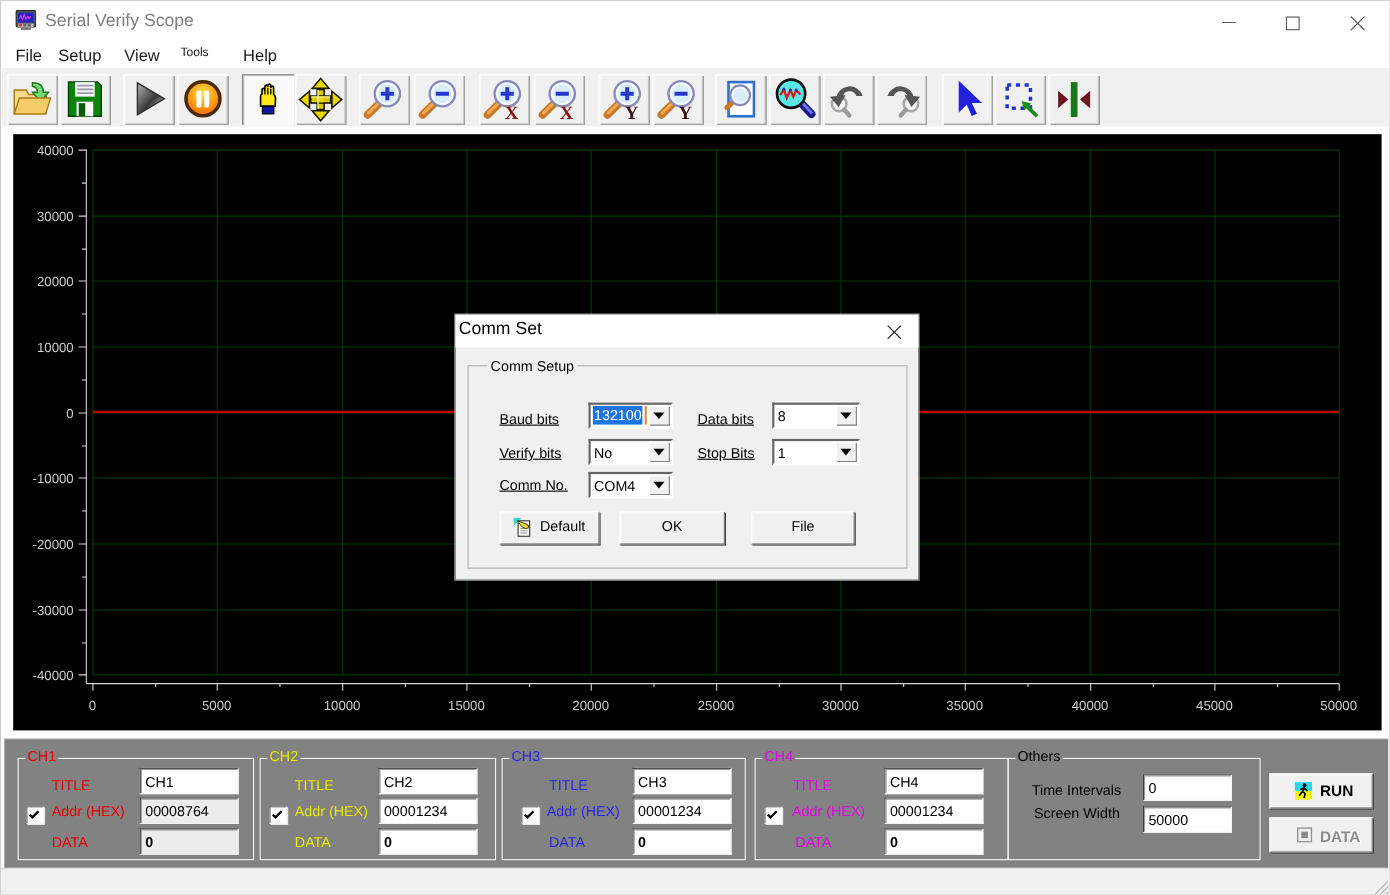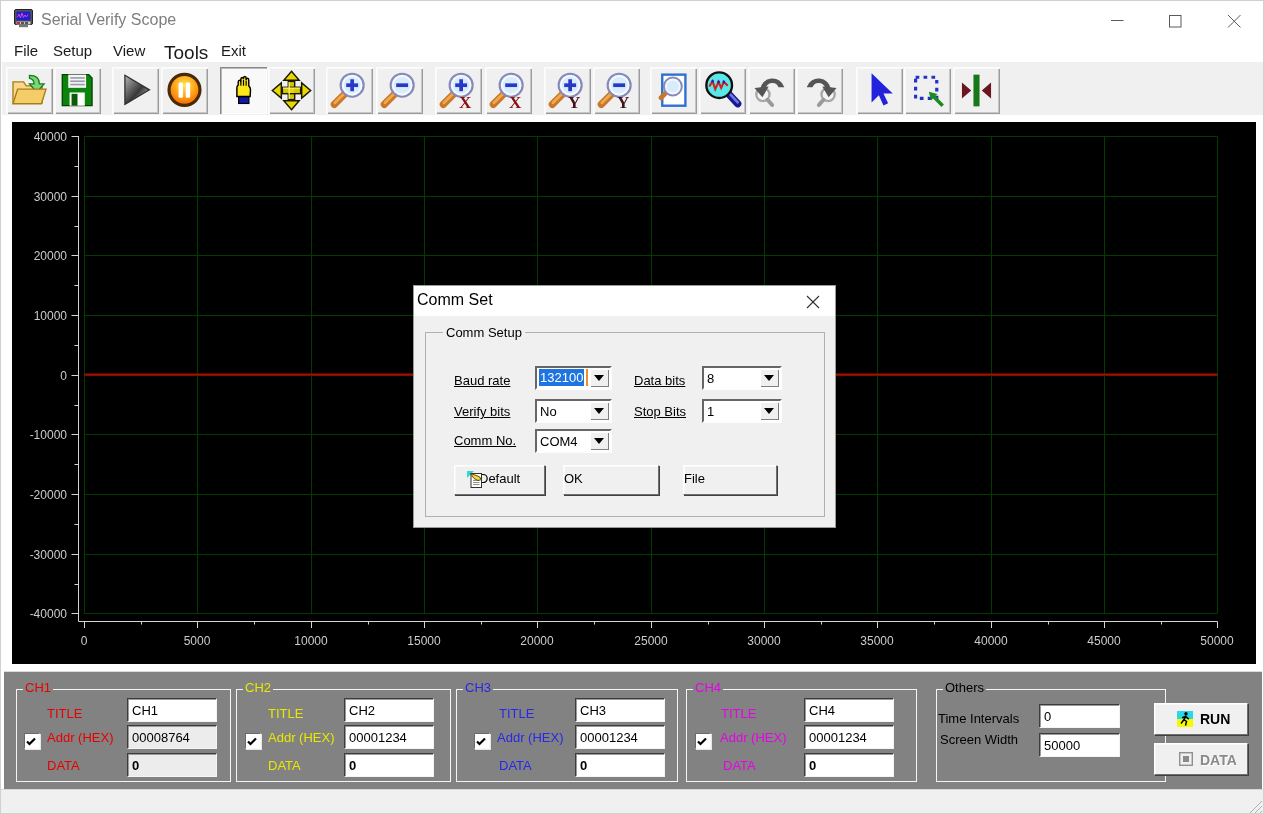--- a/index.html
+++ b/index.html
@@ -24,21 +24,21 @@
   #dlgtitle span{position:absolute;left:3px;top:5px;font-size:16px;color:#000000}
   .gbox{position:absolute;border:1px solid #b0b0b0}
   .gbox > .glab{position:absolute;top:-8px;font-size:13px;color:#000000;padding:0 3px}
   .dlab{position:absolute;font-size:13px;color:#000000;text-decoration:underline}
   .combo{position:absolute;height:20px;background:#ffffff;
          border:2px solid;border-color:#666666 #fdfdfd #fdfdfd #666666}
   .combo .ctext{position:absolute;left:3px;top:3px;font-size:13px;color:#000000}
   .cbtn{position:absolute;right:1px;top:1px;width:19px;height:18px;background:#f0f0f0;
         box-shadow:inset 1px 1px 0 #ffffff, inset -1px -1px 0 #808080}
   .cbtn:after{content:"";position:absolute;left:4px;top:6px;border:5px solid transparent;border-top:6px solid #000}
-  .btn{position:absolute;background:#f0f0f0;font-size:13px;color:#000;
+  .btn{position:absolute;background:#f0f0f0;font-size:13px;color:#000;text-align:center;
        border:1px solid;border-color:#ffffff #707070 #707070 #ffffff;
        box-shadow:1px 1px 0 #404040, inset 1px 1px 0 #f8f8f8}
   
   #panel{position:absolute;left:3px;top:670px;width:1258px;height:117px;background:#828282;
          border-top:1px solid #dcdcdc}
   .pgroup{position:absolute;border:1px solid #f4f4f4}
   .pgroup > .plab{position:absolute;top:-10px;left:6px;font-size:13px;background:#828282;padding:0 2px}
   .pinput{position:absolute;width:90px;height:24px;background:#ffffff;box-sizing:border-box;
           border:1px solid;border-color:#3c3c3c #f4f4f4 #f4f4f4 #3c3c3c;
           box-shadow:inset 1px 1px 0 #9a9a9a}
@@ -71,22 +71,22 @@
   <line x1="10" y1="11.5" x2="22.5" y2="11.5" stroke="#5a5a5a" stroke-width="1"></line>
   <rect x="68.5" y="6.5" width="11.5" height="11.5" fill="none" stroke="#5a5a5a" stroke-width="1"></rect>
   <line x1="127" y1="6" x2="139.5" y2="18.5" stroke="#5a5a5a" stroke-width="1"></line>
   <line x1="139.5" y1="6" x2="127" y2="18.5" stroke="#5a5a5a" stroke-width="1"></line>
 </svg>
 
 <div class="abs" style="left:0;top:37px;width:1264px;height:24px;background:#ffffff"></div>
 <div class="abs" style="left:13px;top:41px;font-size:15px;color:#1a1a1a">File</div>
 <div class="abs" style="left:52px;top:41px;font-size:15px;color:#1a1a1a">Setup</div>
 <div class="abs" style="left:112px;top:41px;font-size:15px;color:#1a1a1a">View</div>
-<div class="abs" style="left:163px;top:41px;font-size:19px;color:#1a1a1a">Tools</div>
-<div class="abs" style="left:220px;top:41px;font-size:15px;color:#1a1a1a">Exit</div>
+<div class="abs" style="left:163px;top:41px;font-size:11px;color:#1a1a1a">Tools</div>
+<div class="abs" style="left:220px;top:41px;font-size:15px;color:#1a1a1a">Help</div>
 
 <div id="toolbar">
 <svg width="0" height="0">
       <defs>
   <linearGradient id="playg" x1="0" y1="0" x2="1" y2="1">
     <stop offset="0" stop-color="#b8b8b8"></stop>
           <stop offset="0.55" stop-color="#383838"></stop>
           <stop offset="1" stop-color="#e8e8e8"></stop>
   </linearGradient>
   <radialGradient id="pauseg" cx="0.5" cy="0.35" r="0.8">
@@ -370,21 +370,21 @@
   <div id="dlgtitle">
       <span>Comm Set</span>
     </div>
   <svg class="abs" style="left:392px;top:9px" width="14" height="14" viewBox="0 0 14 14">
     <line x1="1" y1="1" x2="13" y2="13" stroke="#303030" stroke-width="1.1"></line>
     <line x1="13" y1="1" x2="1" y2="13" stroke="#303030" stroke-width="1.1"></line>
   </svg>
   <div class="gbox" style="left:11px;top:46px;width:398px;height:183px">
     <div class="glab" style="left:17px;background:#f0f0f0">Comm Setup</div>
   </div>
-  <div class="dlab" style="left:40px;top:87px">Baud rate</div>
+  <div class="dlab" style="left:40px;top:87px">Baud bits</div>
   <div class="combo" style="left:121px;top:80px;width:73px">
     <span class="ctext" style="background:#1e74e0;color:#fff;left:2px;top:1px;padding:0 1px;height:17px;line-height:17px">132100</span>
       <span style="position:absolute;left:49px;top:1px;width:2px;height:17px;background:#e89030"></span>
     <span class="cbtn"></span>
   </div>
   <div class="dlab" style="left:220px;top:87px">Data bits</div>
   <div class="combo" style="left:288px;top:80px;width:76px">
     <span class="ctext">8</span>
       <span class="cbtn"></span>
   </div>
@@ -490,21 +490,21 @@
   <div class="pinput" style="left:800px;top:26px">
       <span>CH4</span>
     </div>
   <div class="pinput" style="left:800px;top:53px">
       <span>00001234</span>
     </div>
   <div class="pinput" style="left:800px;top:81px">
       <span style="font-weight:bold">0</span>
     </div>
 
-  <div class="pgroup" style="left:932px;top:17px;width:228px;height:91px">
+  <div class="pgroup" style="left:912px;top:17px;width:228px;height:91px">
     <div class="plab" style="color:#000">Others</div>
   </div>
   <div class="plbl" style="left:934px;top:39px;color:#000">Time Intervals</div>
   <div class="plbl" style="left:936px;top:60px;color:#000">Screen Width</div>
   <div class="pinput" style="left:1035px;top:32px;width:81px">
       <span>0</span>
     </div>
   <div class="pinput" style="left:1035px;top:61px;width:81px">
       <span>50000</span>
     </div>

